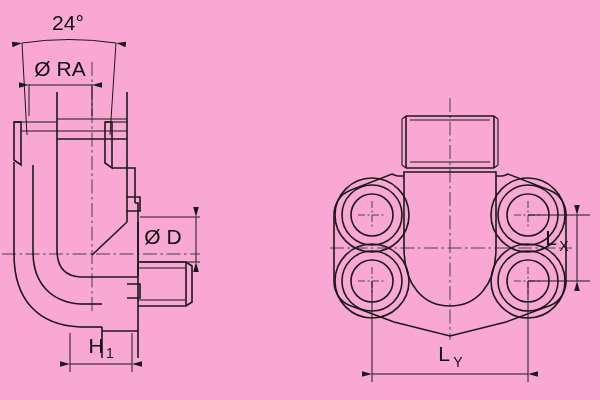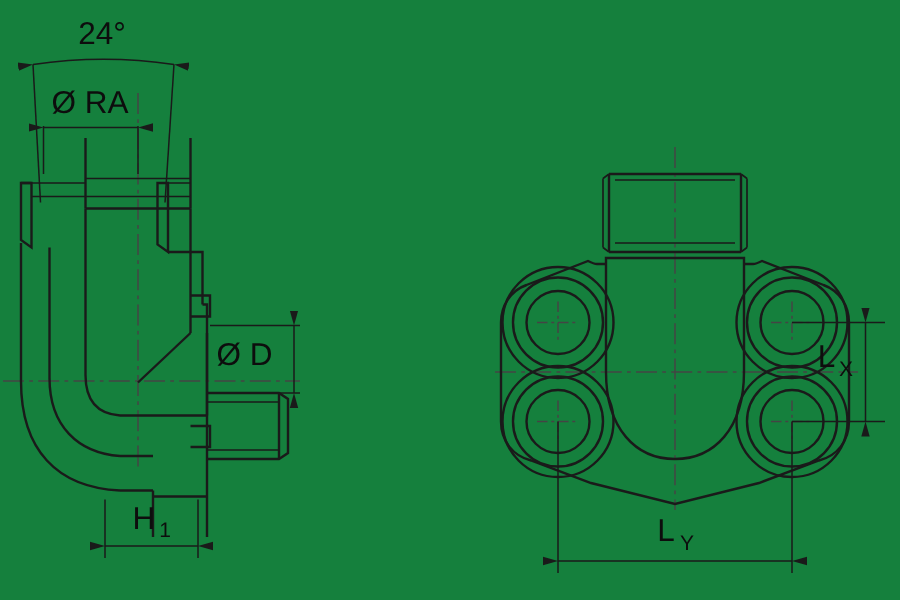--- a/index.html
+++ b/index.html
@@ -8,21 +8,21 @@
     padding: 0;
     background: #ffffff;
   }
   body {
     font-family: "Liberation Sans", sans-serif;
   }
   #drawing-root {
     position: relative;
     width: 600px;
     height: 400px;
-    background: #15803d;
+    background: #f9a8d4;
     overflow: hidden;
   }
   svg.drawing-canvas {
     display: block;
     width: 600px;
     height: 400px;
   }
   .obj-line {
     fill: none;
     stroke: #1a1a1a;

